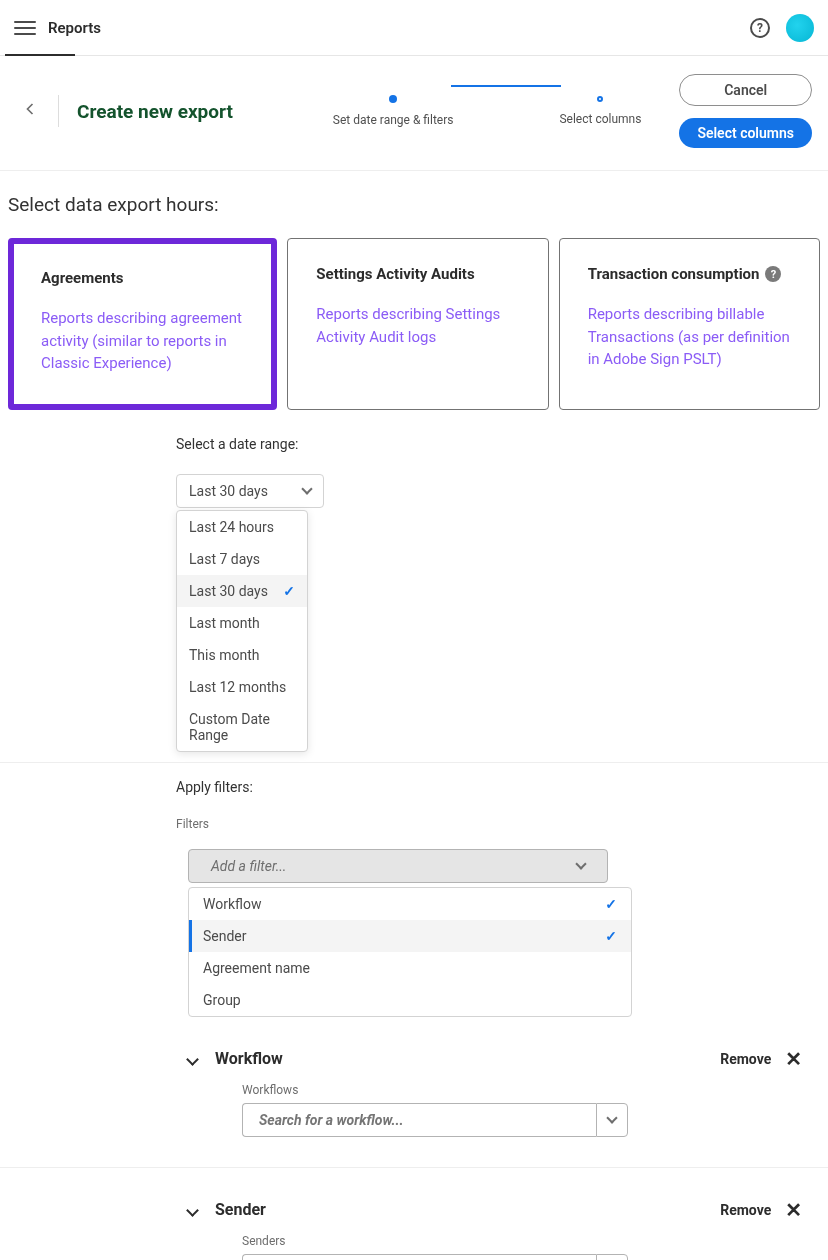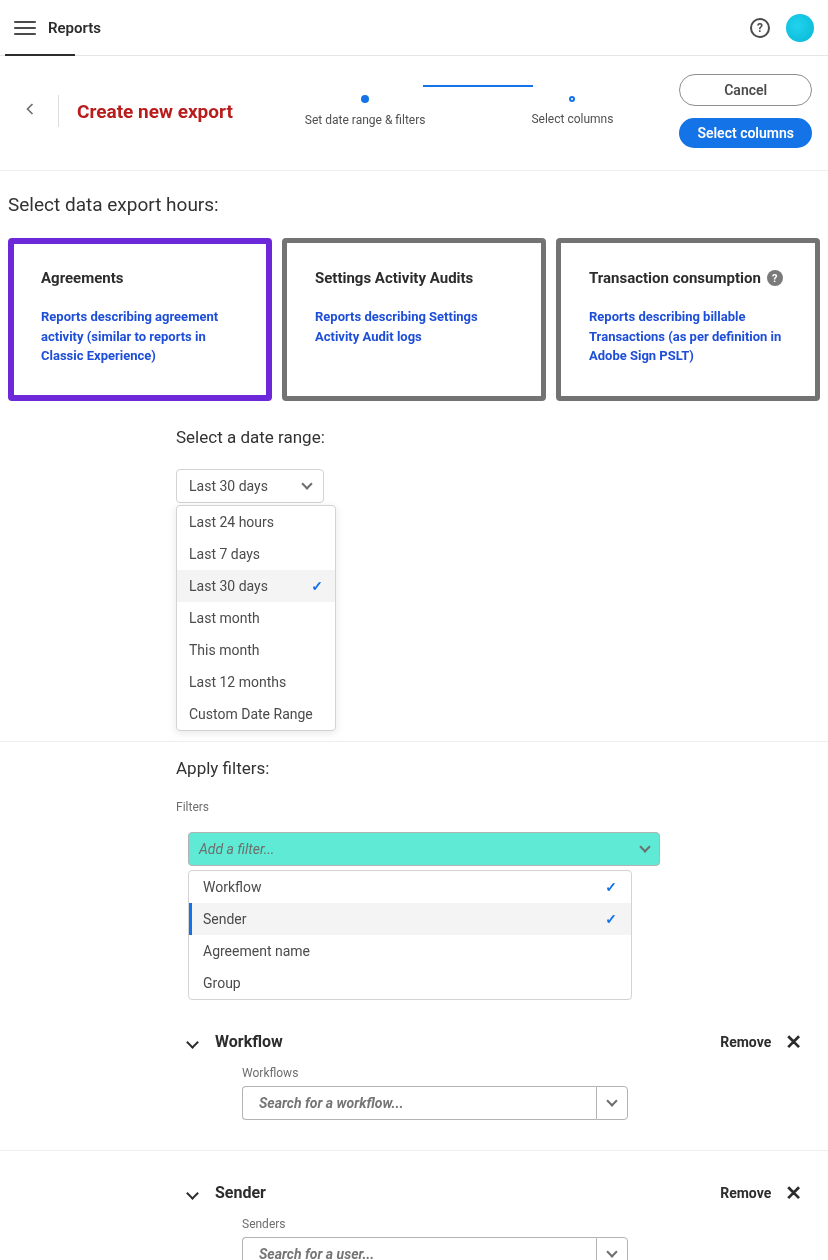--- a/index.html
+++ b/index.html
@@ -12,58 +12,58 @@
   .top-title { margin-left: 12px; font-size: 15px; font-weight: 600; color: #2c2c2c; }
   .topbar-right { margin-left: auto; display: flex; align-items: center; gap: 16px; }
   .help-circle { width: 20px; height: 20px; border: 2px solid #4b4b4b; border-radius: 50%; display: flex; align-items: center; justify-content: center; font-size: 12px; font-weight: 700; color: #4b4b4b; cursor: pointer; }
   .avatar { width: 28px; height: 28px; border-radius: 50%; background: radial-gradient(circle at 40% 40%, #22d3ee, #06b6d4); cursor: pointer; }
   .active-underline { position: absolute; left: 5px; bottom: -1px; width: 70px; height: 2.5px; background: #2c2c2c; }
 
   
   .header-row { display: flex; align-items: center; padding: 18px 16px 22px 16px; border-bottom: 1px solid #eee; }
   .back-arrow { cursor: pointer; color: #6e6e6e; padding: 4px; }
   .vline { width: 1px; height: 32px; background: #ddd; margin: 0 18px 0 14px; }
-  .page-title { font-size: 19px; font-weight: 700; color: #b91c1c; }
-  .stepper { display: flex; align-items: center; gap: 0; margin-left: auto; margin-right: 66px; position: relative; }
+  .page-title { font-size: 19px; font-weight: 700; color: #14532d; }
+  .stepper { display: flex; align-items: center; gap: 0; margin-left: auto; margin-right: 38px; position: relative; }
   .step { display: flex; flex-direction: column; align-items: center; font-size: 12px; color: #505050; }
   .step-dot { width: 8px; height: 8px; border-radius: 50%; background: #1473e6; z-index: 1; }
   .step-dot.open { background: #fff; border: 2px solid #1473e6; width: 6px; height: 6px; }
   .step-label { margin-top: 10px; white-space: nowrap; }
   .step-line { height: 2px; width: 110px; background: #1473e6; margin: 0 -2px; position: relative; top: -12px; align-self: flex-start; margin-top: 3px; }
   .step-line-wrap { display: flex; flex-direction: column; align-items: center; }
   .header-actions { display: flex; gap: 12px; flex-direction: column; }
   .btn { border-radius: 18px; padding: 7px 18px; font-size: 14px; font-weight: 600; cursor: pointer; border: none; }
   .btn-secondary { background: #fff; border: 1.5px solid #8e8e8e; color: #4b4b4b; }
   .btn-primary { background: #1473e6; color: #fff; }
 
   
   .section { padding: 22px 8px 10px 8px; }
   .section-title { font-size: 19px; color: #323232; margin-bottom: 22px; }
   .cards { display: flex; gap: 10px; }
-  .card { flex: 1; border: 5px solid #737373; border-radius: 4px; padding: 26px 22px 30px 28px; cursor: pointer; }
+  .card { flex: 1; border: 1px solid #737373; border-radius: 4px; padding: 26px 22px 30px 28px; cursor: pointer; }
   .card.selected { border: 6px solid #6d28d9; padding: 25px 21px 29px 27px; }
   .card-title { font-size: 15px; font-weight: 700; color: #2c2c2c; margin-bottom: 20px; display: flex; align-items: center; gap: 6px; }
-  .card-desc { font-size: 13px; color: #1d4ed8; line-height: 1.5; font-weight: bold; }
+  .card-desc { font-size: 15px; color: #8b5cf6; line-height: 1.5; }
   .info-circle { width: 16px; height: 16px; border-radius: 50%; background: #7a7a7a; color: #fff; font-size: 11px; font-weight: 700; display: inline-flex; align-items: center; justify-content: center; }
 
   
   .indented-section { padding: 16px 8px 10px 176px; }
-  .sub-title { font-size: 17px; color: #323232; margin-bottom: 22px; }
+  .sub-title { font-size: 14px; color: #323232; margin-bottom: 22px; }
   .select-box { width: 148px; border: 1px solid #d3d3d3; border-radius: 4px; padding: 8px 12px; font-size: 14px; color: #4b4b4b; display: flex; align-items: center; justify-content: space-between; cursor: pointer; background: #fff; }
   .chevron-down { border: solid #6e6e6e; border-width: 0 2px 2px 0; display: inline-block; padding: 3px; transform: rotate(45deg); margin-top: -3px; }
-  .dropdown-panel { width: 160px; border: 1px solid #d3d3d3; border-radius: 4px; margin-top: 2px; box-shadow: 0 2px 8px rgba(0,0,0,0.1); background: #fff; }
+  .dropdown-panel { width: 132px; border: 1px solid #d3d3d3; border-radius: 4px; margin-top: 2px; box-shadow: 0 2px 8px rgba(0,0,0,0.1); background: #fff; }
   .dd-item { padding: 8px 12px; font-size: 14px; color: #4b4b4b; cursor: pointer; display: flex; align-items: center; justify-content: space-between; }
   .dd-item.selected { background: #f4f4f4; }
   .check { color: #1473e6; font-weight: 700; }
 
   .divider { border-top: 1px solid #eee; margin: 0; }
 
   
   .filters-label { font-size: 12px; color: #6e6e6e; margin-bottom: 18px; }
-  .filter-select { width: 472px; border: 1px solid #b3b3b3; border-radius: 4px; padding: 8px 10px; font-size: 14px; font-style: italic; color: #6e6e6e; display: flex; align-items: center; justify-content: space-between; cursor: pointer; background: #5eead4; margin-left: 12px; }
+  .filter-select { width: 420px; border: 1px solid #b3b3b3; border-radius: 4px; padding: 8px 22px; font-size: 14px; font-style: italic; color: #6e6e6e; display: flex; align-items: center; justify-content: space-between; cursor: pointer; background: #e5e5e5; margin-left: 12px; }
   .filter-panel { width: 444px; border: 1px solid #d3d3d3; border-radius: 4px; margin-top: 4px; margin-left: 12px; background: #fff; }
   .fp-item { padding: 8px 14px; font-size: 14px; color: #4b4b4b; cursor: pointer; display: flex; align-items: center; justify-content: space-between; }
   .fp-item.highlighted { background: #f4f4f4; border-left: 3px solid #1473e6; padding-left: 11px; }
 
   
   .filter-block { margin-top: 30px; margin-left: 12px; }
   .fb-header { display: flex; align-items: center; }
   .fb-chevron { cursor: pointer; margin-right: 18px; }
   .fb-chevron .chevron-down { padding: 3.5px; border-color: #2c2c2c; }
   .fb-title { font-size: 16px; font-weight: 700; color: #2c2c2c; flex: 1; }

